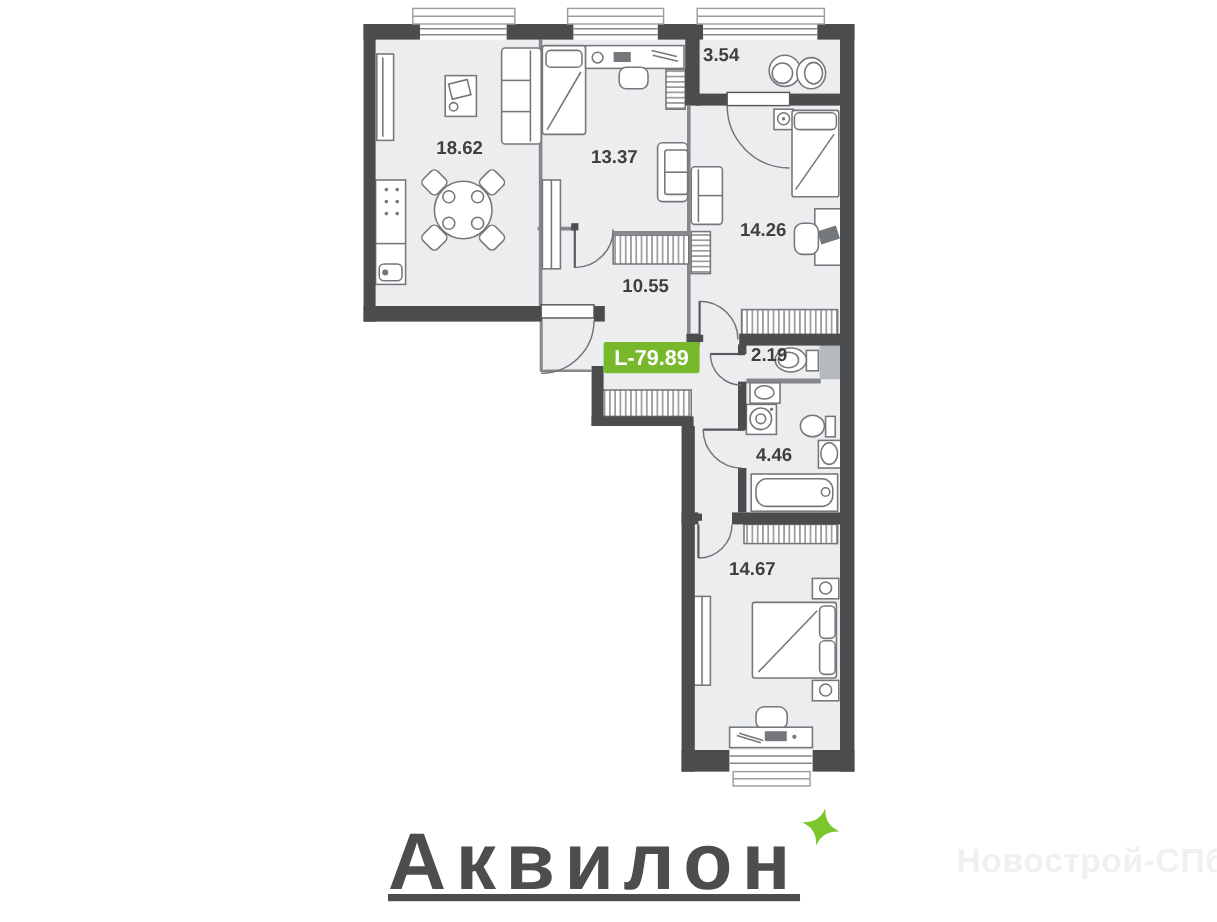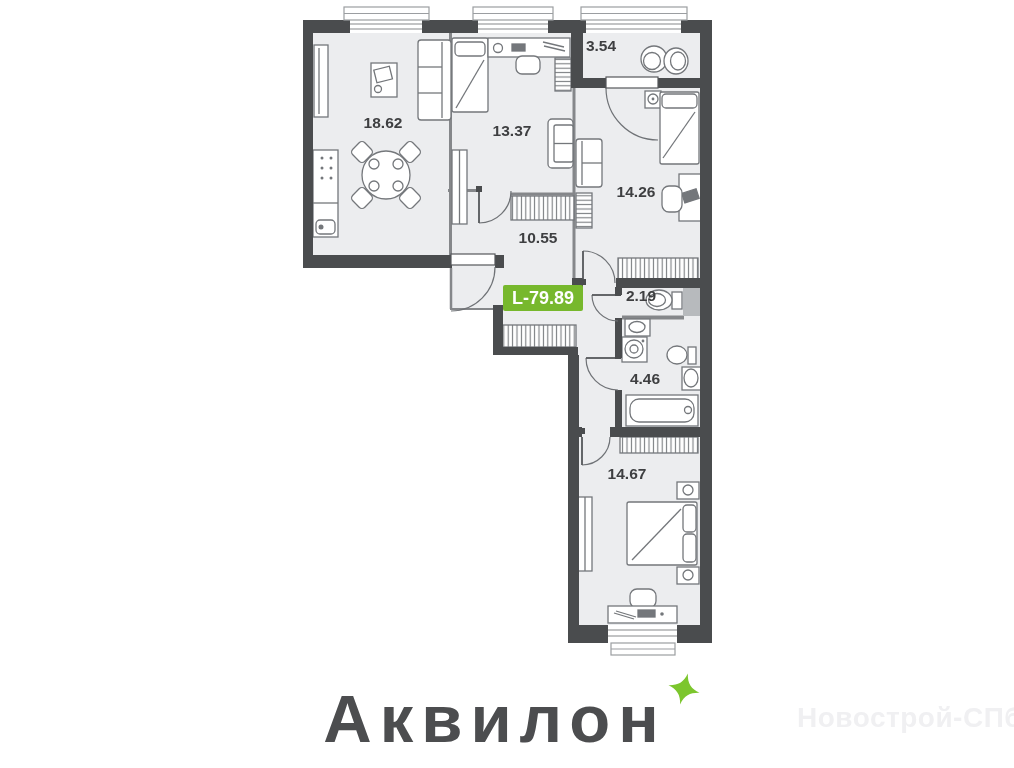--- a/index.html
+++ b/index.html
@@ -1,20 +1,20 @@
 <!DOCTYPE html>
 <html><head>
 <meta charset="utf-8">
 <style>
   html,body{margin:0;padding:0;background:#fff;}
   .stage{position:relative;width:1014px;height:768px;background:#ffffff;overflow:hidden;
          font-family:"Liberation Sans", sans-serif;}
   .plan-svg{position:absolute;left:0;top:0;}
   .logo{position:absolute;left:250px;top:680px;width:490px;text-align:center;
-        font-size:67px;font-weight:700;letter-spacing:8px;color:#4c4d4f;white-space:nowrap;}
+        font-size:67px;font-weight:700;letter-spacing:8px;color:#4c4d4f;white-space:nowrap;text-decoration:underline;}
   .sparkle{position:absolute;left:666px;top:672px;}
   .watermark{position:absolute;left:797px;top:702px;font-size:28px;font-weight:700;
              color:#f0f0f2;letter-spacing:0.5px;white-space:nowrap;}
   svg text.room-label{font-family:"Liberation Sans", sans-serif;font-weight:700;
                       font-size:15.5px;fill:#3e3f41;}
   svg text.badge-label{font-family:"Liberation Sans", sans-serif;font-weight:700;font-size:18px;}
 </style>
 </head>
 <body>
 

